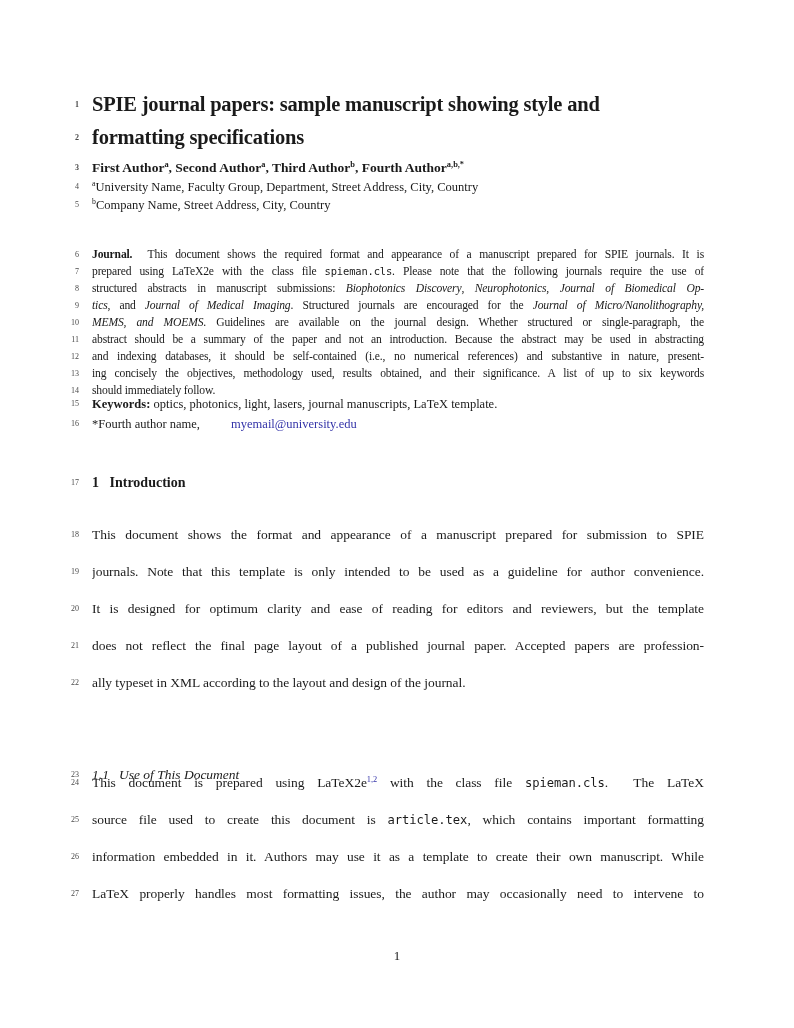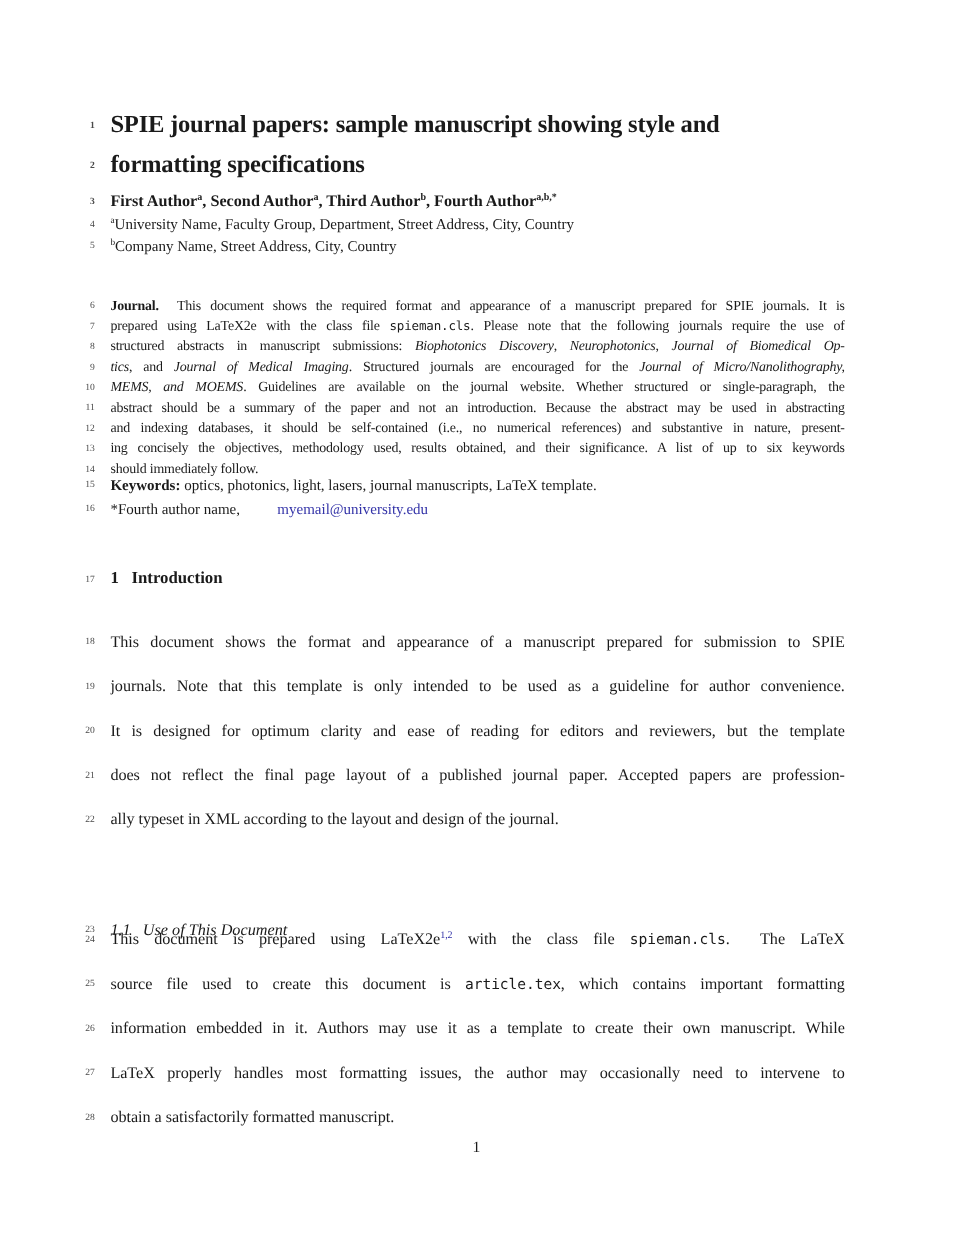--- a/index.html
+++ b/index.html
@@ -84,21 +84,21 @@
       <div class="row j">
         <span class="ln">8</span>
         <div class="clip"><span class="ct"><span>structured abstracts in manuscript submissions: </span><span class="st-i">Biophotonics Discovery</span><span>, </span><span class="st-i">Neurophotonics</span><span>, </span><span class="st-i">Journal of Biomedical Op-</span></span></div>
       </div>
       <div class="row j">
         <span class="ln">9</span>
         <div class="clip"><span class="ct"><span class="st-i">tics</span><span>, and </span><span class="st-i">Journal of Medical Imaging</span><span>. Structured journals are encouraged for the </span><span class="st-i">Journal of Micro/Nanolithography,</span></span></div>
       </div>
       <div class="row j">
         <span class="ln">10</span>
-        <div class="clip"><span class="ct"><span class="st-i">MEMS, and MOEMS</span><span>. Guidelines are available on the journal website. Whether structured or single-paragraph, the</span></span></div>
+        <div class="clip"><span class="ct"><span class="st-i">MEMS, and MOEMS</span><span>. Guidelines are available on the journal design. Whether structured or single-paragraph, the</span></span></div>
       </div>
       <div class="row j">
         <span class="ln">11</span>
         <div class="clip"><span class="ct"><span>abstract should be a summary of the paper and not an introduction. Because the abstract may be used in abstracting</span></span></div>
       </div>
       <div class="row j">
         <span class="ln">12</span>
         <div class="clip"><span class="ct"><span>and indexing databases, it should be self-contained (i.e., no numerical references) and substantive in nature, present-</span></span></div>
       </div>
       <div class="row j">
@@ -166,21 +166,17 @@
         <div class="clip"><span class="ct"><span>source file used to create this document is </span><span class="st-m">article.tex</span><span>, which contains important formatting</span></span></div>
       </div>
       <div class="row j">
         <span class="ln">26</span>
         <div class="clip"><span class="ct"><span>information embedded in it. Authors may use it as a template to create their own manuscript. While</span></span></div>
       </div>
       <div class="row j">
         <span class="ln">27</span>
         <div class="clip"><span class="ct"><span>LaTeX properly handles most formatting issues, the author may occasionally need to intervene to</span></span></div>
       </div>
-      <div class="row">
-        <span class="ln">28</span>
-        <div class="clip"><span class="ct"><span>obtain a satisfactorily formatted manuscript.</span></span></div>
-      </div>
     </section>
   <footer id="pageno">
     <span>1</span>
   </footer>
 </div>
 
 </body></html>

